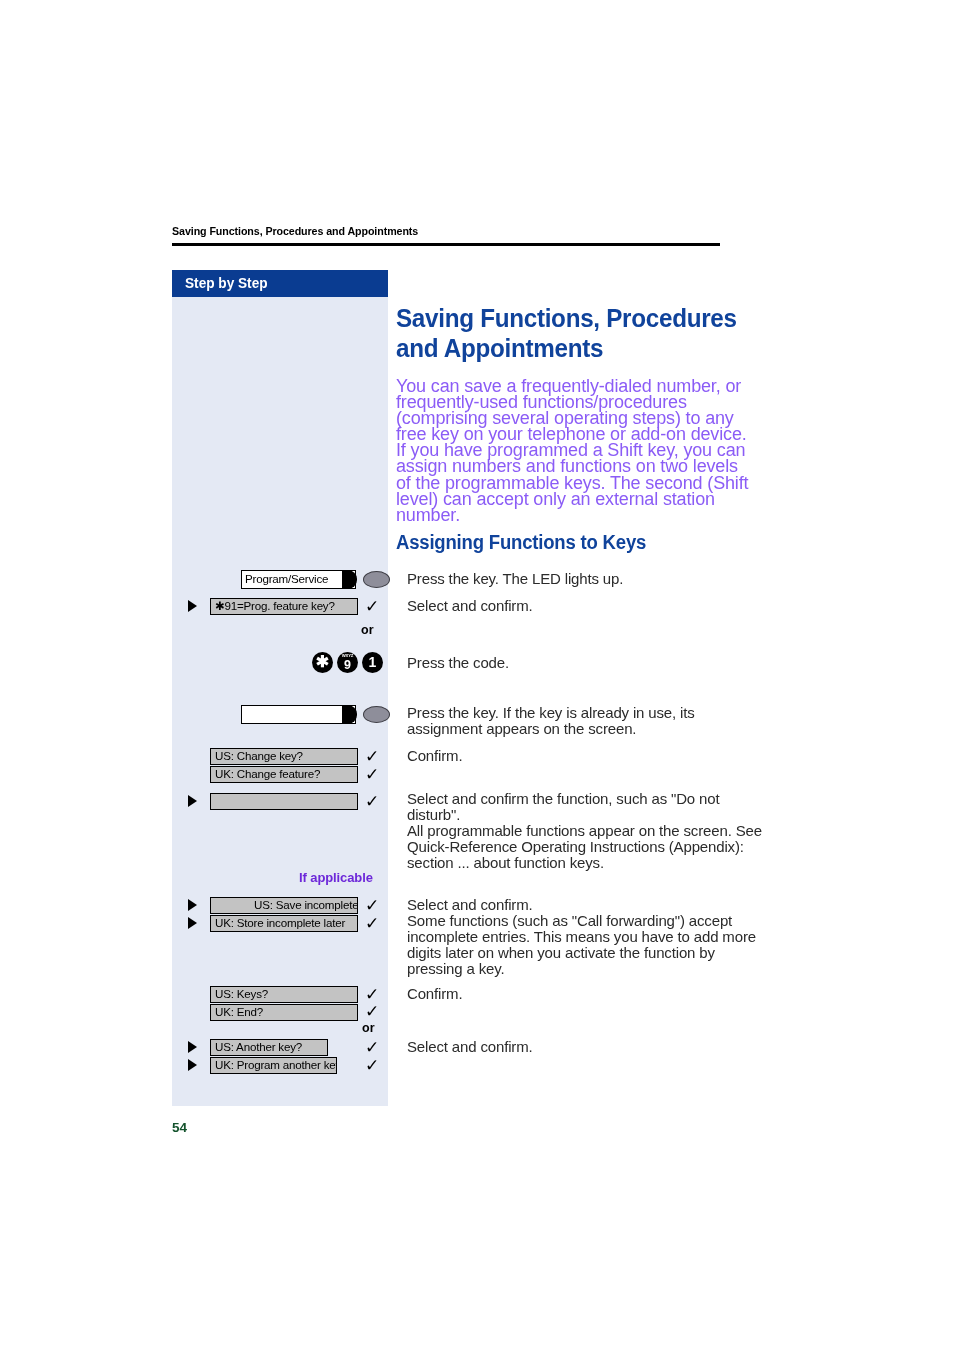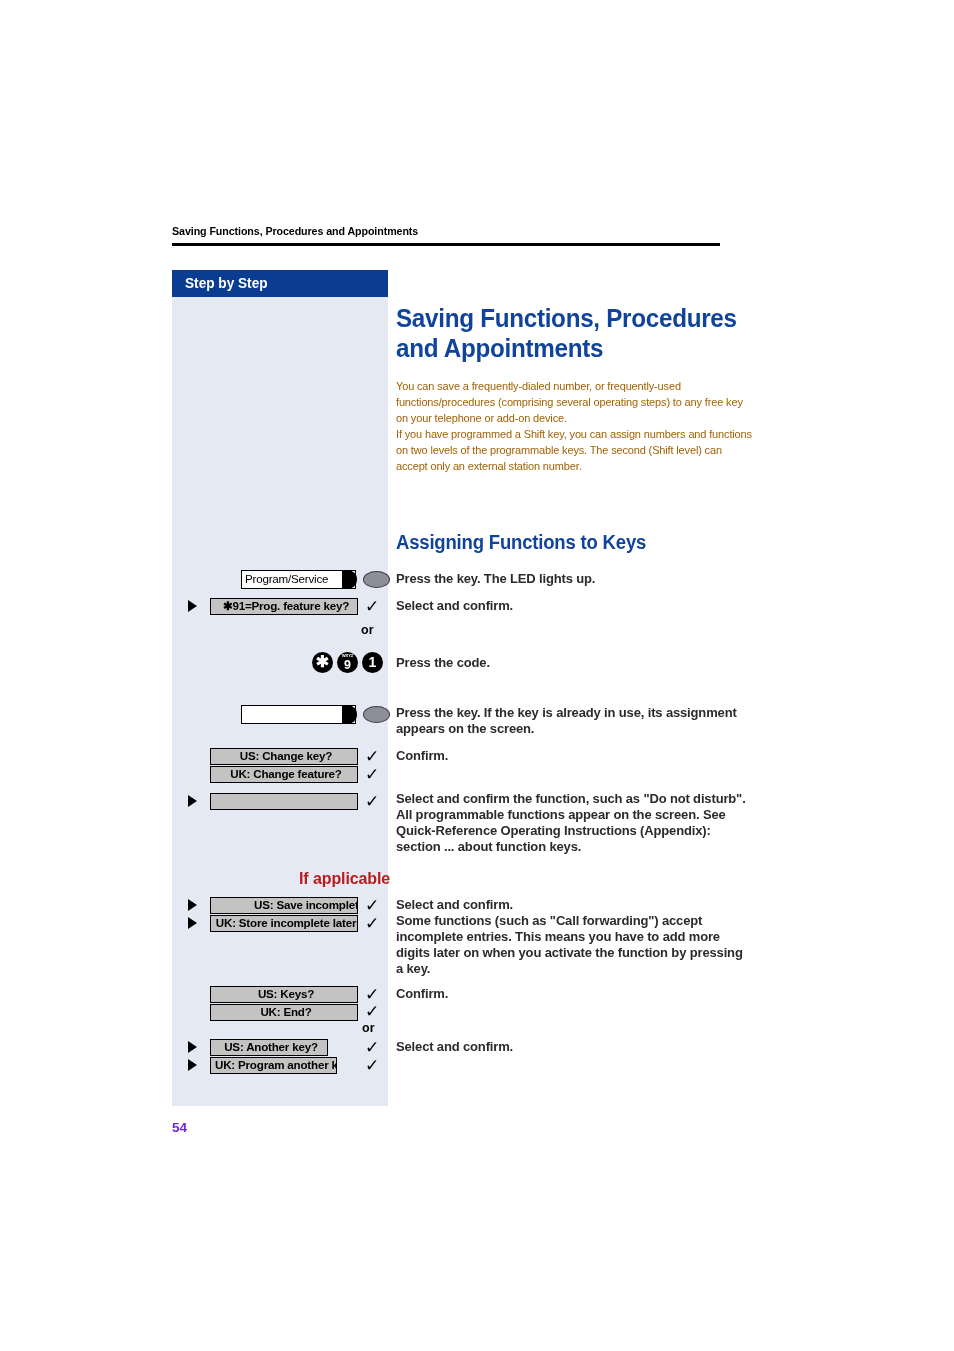--- a/index.html
+++ b/index.html
@@ -76,23 +76,23 @@
     font-size: 25.5px;
     line-height: 30px;
     font-weight: bold;
     letter-spacing: -0.3px;
     transform: scaleX(0.95);
     transform-origin: left top;
     width: 372px;
   }
   p.body {
     margin: 0;
-    font-size: 11px;
+    font-size: 18px;
     line-height: 16.1px;
-    color: #a16207;
+    color: #8b5cf6;
     letter-spacing: -0.15px;
   }
   h2.sec-title {
     margin: 0;
     color: #10439b;
     font-size: 19.5px;
     font-weight: bold;
     letter-spacing: -0.2px;
     transform: scaleX(0.95);
     transform-origin: left top;
@@ -115,47 +115,46 @@
     border-bottom: 6px solid transparent;
   }
   .opt-box {
     position: absolute;
     box-sizing: border-box;
     background: #c3c3c3;
     border: 1.4px solid #000;
     height: 17px;
     line-height: 14px;
     font-size: 11.6px;
-    font-weight: bold;
+    font-weight: normal;
     color: #000;
     padding-left: 4px;
     white-space: nowrap;
     overflow: hidden;
     letter-spacing: -0.2px;
-    text-align: center;
   }
   .opt-box.empty { padding-left: 0; }
   .checkmark {
     position: absolute;
     font-size: 17px;
     line-height: 17px;
     color: #000;
     font-weight: 500;
   }
   .or-label {
     position: absolute;
     font-size: 12.5px;
     font-weight: bold;
     color: #000;
   }
   .ifapp-label {
     position: absolute;
-    font-size: 16px;
-    font-weight: bold;
-    color: #b91c1c;
+    font-size: 13px;
+    font-weight: bold;
+    color: #6d28d9;
     letter-spacing: -0.1px;
   }
 
   
   .keywidget { position: absolute; height: 20px; }
   .key-label-box {
     position: absolute;
     left: 0; top: 0;
     box-sizing: border-box;
     background: #ffffff;
@@ -218,37 +217,36 @@
     font-size: 4.2px;
     line-height: 4.5px;
     font-weight: bold;
     letter-spacing: -0.2px;
   }
   .dkey .glyph.low { top: 5.5px; font-size: 12.5px; }
 
   
   .instr {
     position: absolute;
-    left: 396px;
+    left: 407px;
     width: 356px;
-    font-size: 13px;
+    font-size: 15px;
     line-height: 16.1px;
     color: #2b2b2b;
     letter-spacing: -0.15px;
-    font-weight: bold;
   }
 
   
   #page-number {
     position: absolute;
     left: 172px;
     top: 1120px;
     font-size: 13.5px;
     font-weight: bold;
-    color: #6d28d9;
+    color: #14532d;
   }
 </style>
 </head>
 <body>
 
 <div id="page-header">
   <div class="hdr-text">Saving Functions, Procedures and Appointments</div>
   <div class="hdr-rule"></div>
 </div>
 

